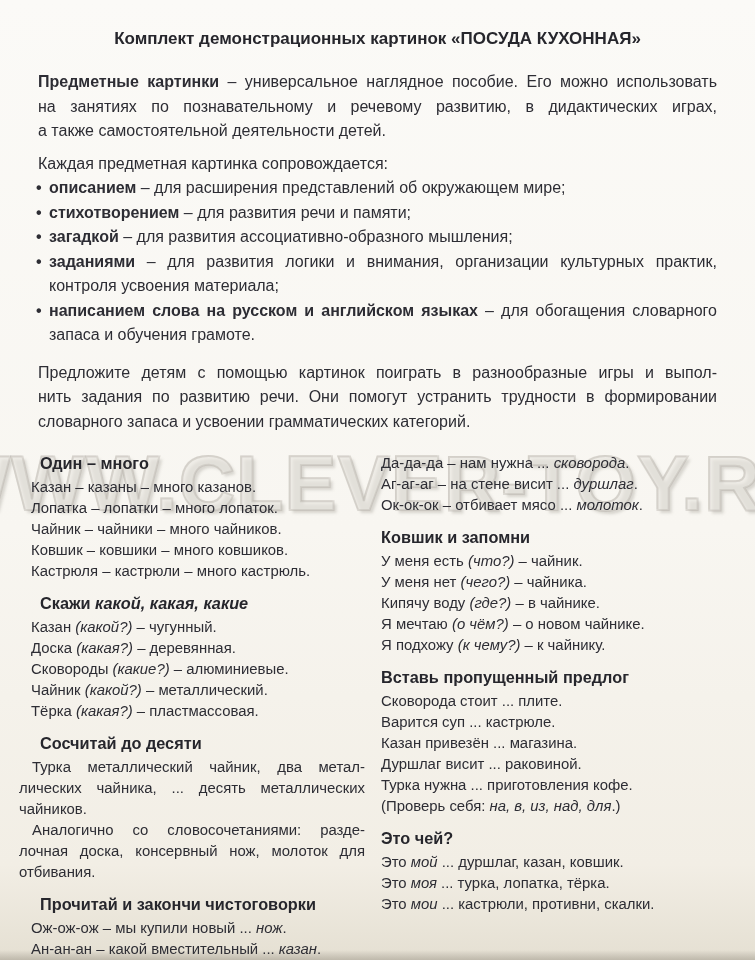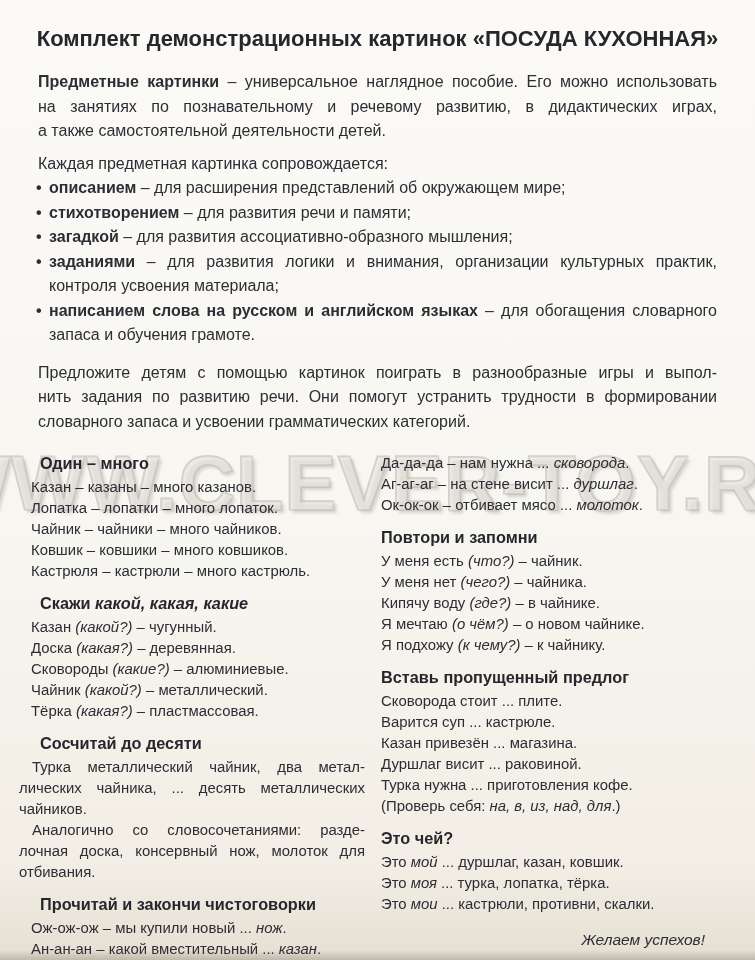--- a/index.html
+++ b/index.html
@@ -21,21 +21,21 @@
     top:438px; left:50%; transform:translateX(-50%);
     white-space:nowrap;
     font-size:78px; font-weight:700; letter-spacing:1px;
     color:rgba(244,242,237,0.55);
     -webkit-text-stroke:2px rgba(176,172,163,0.38);
     text-shadow:3px 3px 3px rgba(140,136,127,0.30), -1px -1px 0 rgba(165,161,152,0.18);
   }
   .title {
     margin:24px 30px 16px;
     text-align:center;
-    font-size:22px; line-height:30px;
+    font-size:17px; line-height:30px;
     font-weight:700; color:#26262c;
   }
   .intro { margin:0 38px; font-size:16px; line-height:24.5px; }
   .tline { min-height:1em; }
   .jline { text-align:justify; text-align-last:justify; }
   .find { text-indent:13px; }
   .list-intro { margin-top:8px; }
   .bullet-item { position:relative; padding-left:11px; }
   .bullet-item::before { content:"\2022"; position:absolute; left:-2px; top:0; font-weight:700; }
   .p2 { margin-top:13px; }
@@ -143,21 +143,21 @@
           </div>
       </div>
 
       <div class="col right">
         <div class="lines cont">
             <div class="tline">Да-да-да – нам нужна ... <span class="i">сковорода</span>.</div>
             <div class="tline">Аг-аг-аг – на стене висит ... <span class="i">дуршлаг</span>.</div>
             <div class="tline">Ок-ок-ок – отбивает мясо ... <span class="i">молоток</span>.</div>
           </div>
 
-        <h2>Повтори и запомни</h2>
+        <h2>Ковшик и запомни</h2>
         <div class="lines">
             <div class="tline">У меня есть <span class="i">(что?)</span> – чайник.</div>
             <div class="tline">У меня нет <span class="i">(чего?)</span> – чайника.</div>
             <div class="tline">Кипячу воду <span class="i">(где?)</span> – в чайнике.</div>
             <div class="tline">Я мечтаю <span class="i">(о чём?)</span> – о новом чайнике.</div>
             <div class="tline">Я подхожу <span class="i">(к чему?)</span> – к чайнику.</div>
           </div>
 
         <h2>Вставь пропущенный предлог</h2>
         <div class="lines">
@@ -169,19 +169,18 @@
             <div class="tline">(Проверь себя: <span class="i">на, в, из, над, для</span>.)</div>
           </div>
 
         <h2>Это чей?</h2>
         <div class="lines">
             <div class="tline">Это <span class="i">мой</span> ... дуршлаг, казан, ковшик.</div>
             <div class="tline">Это <span class="i">моя</span> ... турка, лопатка, тёрка.</div>
             <div class="tline">Это <span class="i">мои</span> ... кастрюли, противни, скалки.</div>
           </div>
 
-        <div class="closing"><span class="i">Желаем успехов!</span></div>
       </div>
     </div>
   </div>
 
   <div class="edge-shadow"></div>
 </div>
 
 </body></html>

